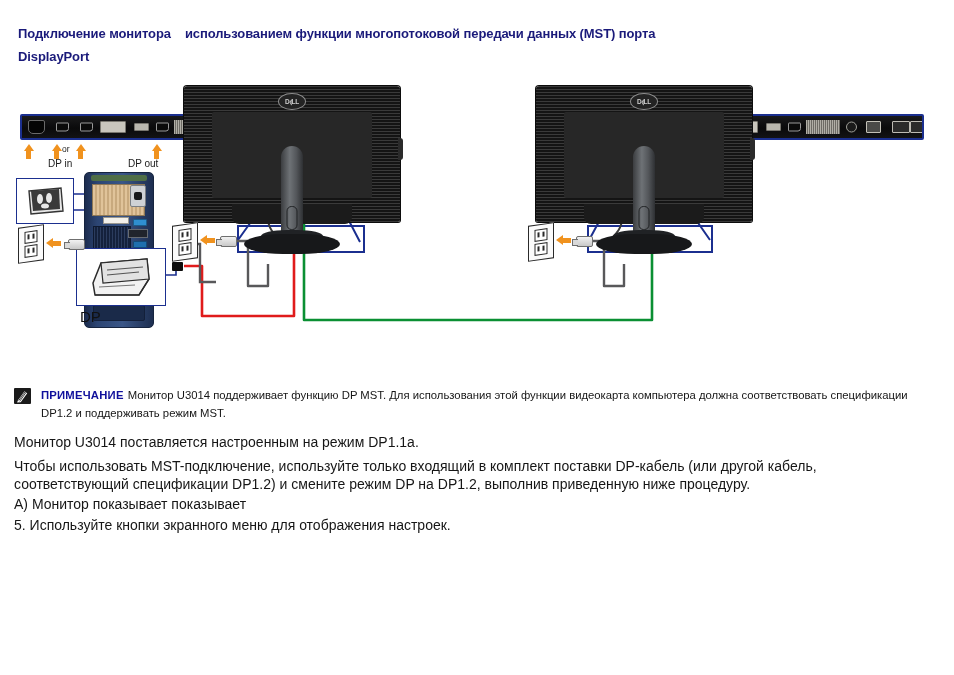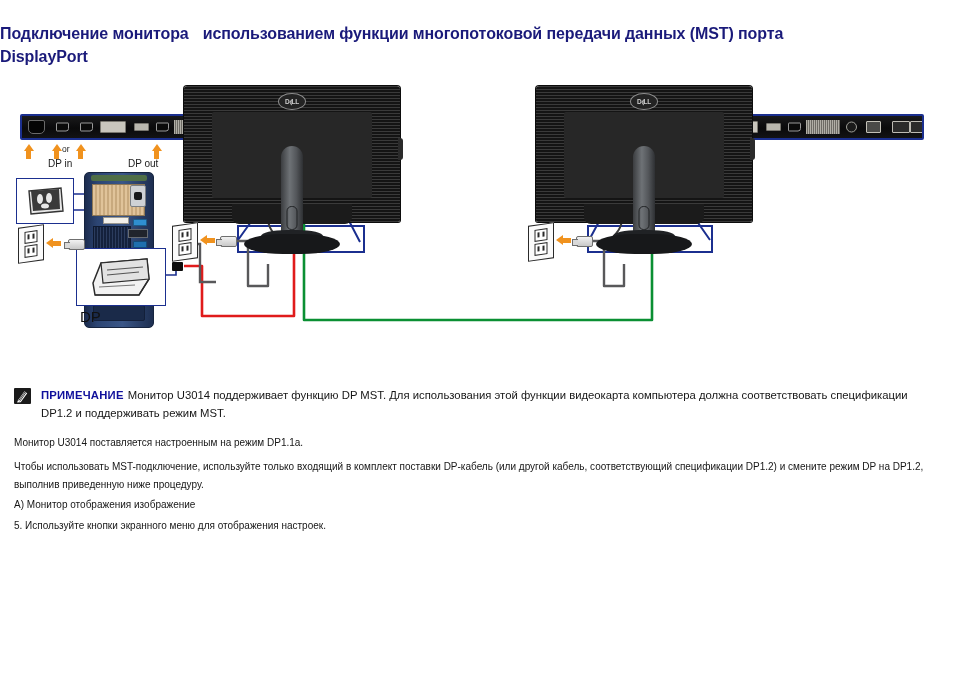--- a/index.html
+++ b/index.html
@@ -12,24 +12,24 @@
     height: 675px;
     font-family: "Liberation Sans", sans-serif;
     color: #000000;
     overflow: hidden;
     position: relative;
   }
 
   
   #page-title {
     position: absolute;
-    left: 0;
+    left: 18px;
     top: 22px;
     width: 930px;
-    font-size: 16px;
+    font-size: 13px;
     font-weight: bold;
     color: #1a1a7a;
     line-height: 23px;
     letter-spacing: -0.1px;
   }
   #page-title .ttl-gap { display: inline-block; width: 14px; }
 
   
   #illustration {
     position: absolute;
@@ -451,21 +451,21 @@
   #note-text .note-head {
     color: #11119c;
     font-weight: bold;
     letter-spacing: 0.2px;
     margin-right: 4px;
   }
 
   .body-para {
     position: absolute;
     left: 14px;
-    font-size: 10px;
+    font-size: 14px;
     line-height: 17.5px;
     color: #161616;
     width: 920px;
   }
   #para-1 { top: 434px; }
   #para-2 { top: 458px; }
   #para-3 { top: 496px; }
   #para-4 { top: 517px; }
 </style>
 </head>
@@ -681,14 +681,14 @@
       <path d="M5.0 12.2 L11.2 3.5" stroke="#1a1a1a" stroke-width="0.8"></path>
     </svg>
   </div>
   <div id="note-text">
     <span class="note-head">ПРИМЕЧАНИЕ</span><span>Монитор U3014 поддерживает функцию DP MST. Для использования этой функции видеокарта компьютера должна соответствовать спецификации DP1.2 и поддерживать режим MST.</span>
   </div>
 </div>
 
 <div class="body-para" id="para-1">Монитор U3014 поставляется настроенным на режим DP1.1a.</div>
 <div class="body-para" id="para-2">Чтобы использовать MST-подключение, используйте только входящий в комплект поставки DP-кабель (или другой кабель, соответствующий спецификации DP1.2) и смените режим DP на DP1.2, выполнив приведенную ниже процедуру.</div>
-<div class="body-para" id="para-3">A) Монитор отображения изображение</div>
+<div class="body-para" id="para-3">A) Монитор показывает показывает</div>
 <div class="body-para" id="para-4">5. Используйте кнопки экранного меню для отображения настроек.</div>
 
 </body></html>

